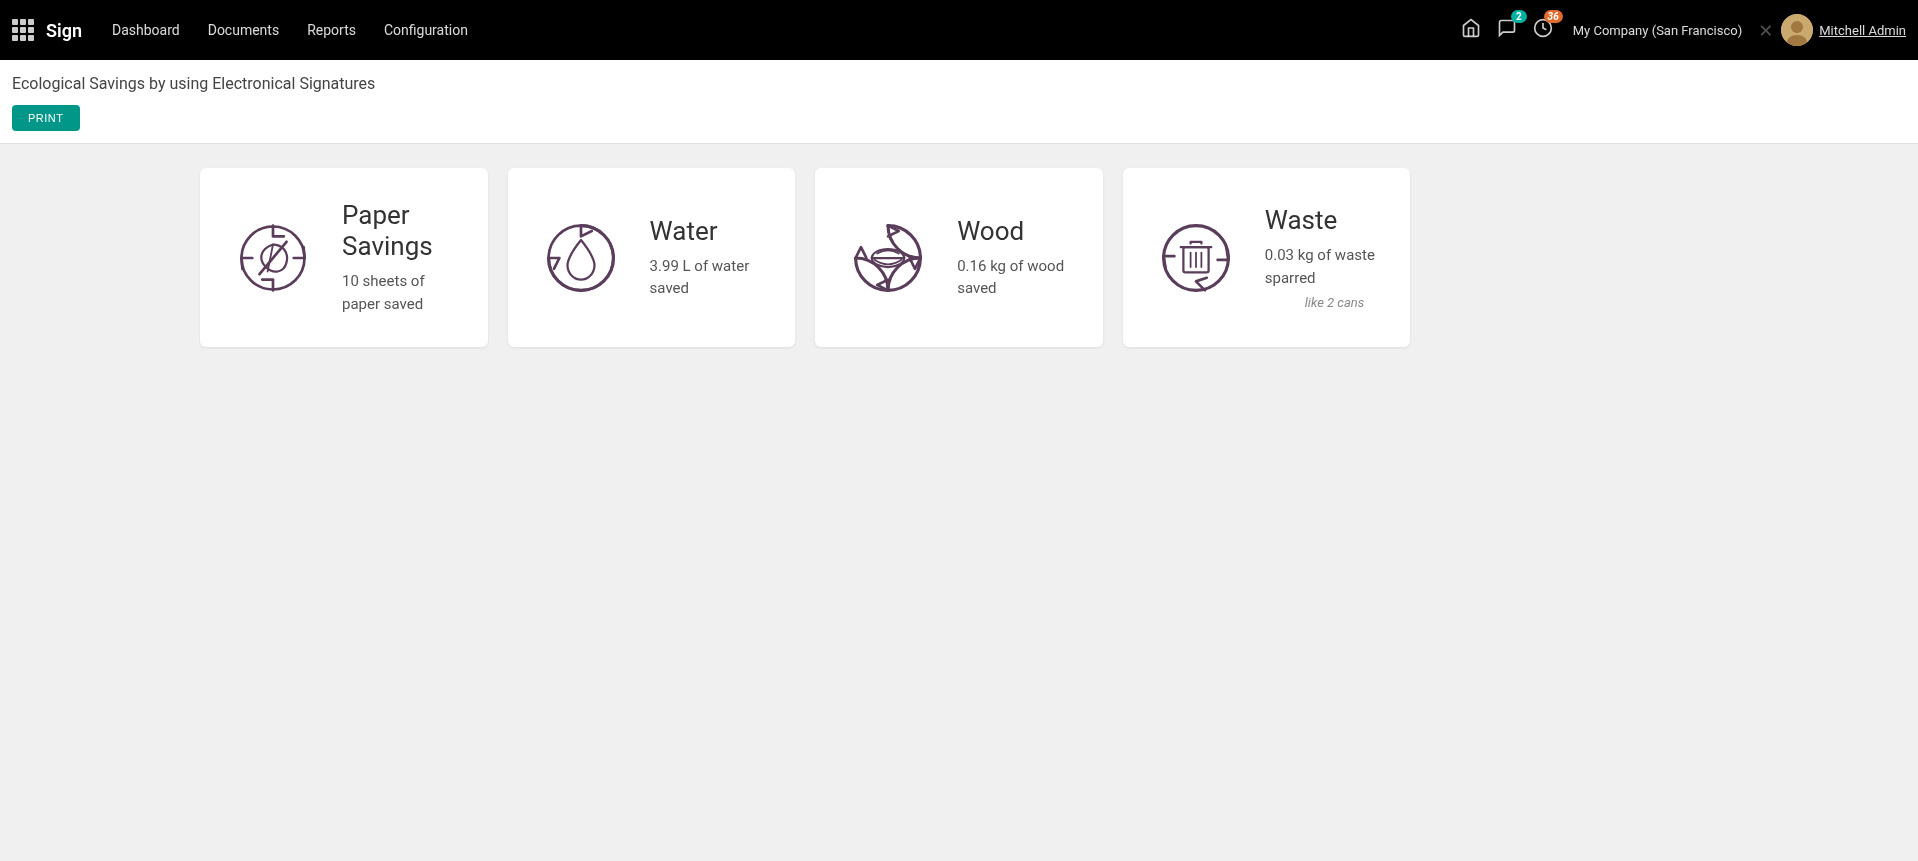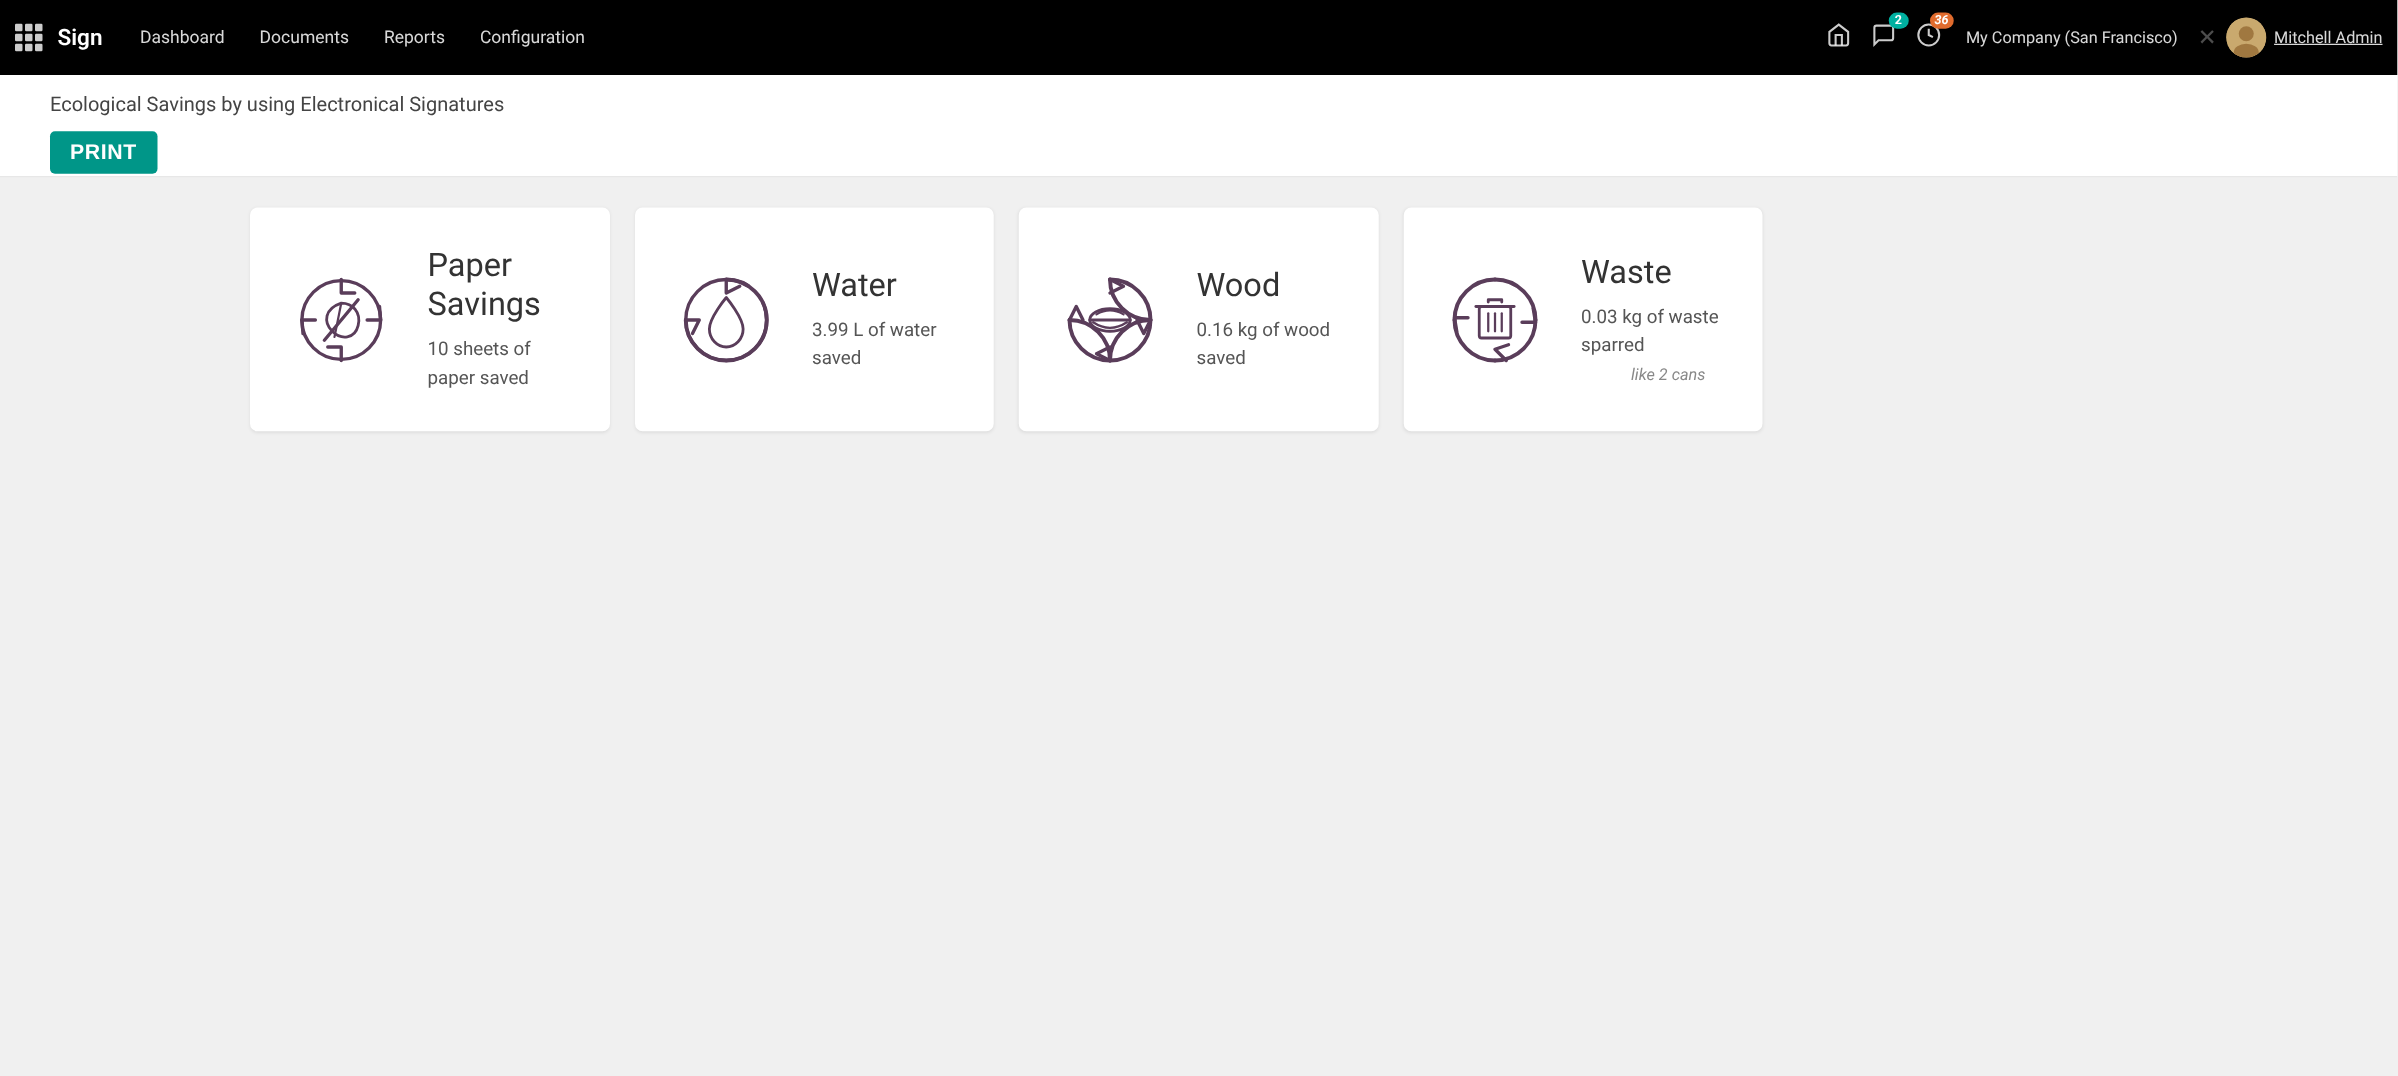--- a/index.html
+++ b/index.html
@@ -99,39 +99,39 @@
     }
     .topbar-username {
       color: rgba(255,255,255,0.85);
       font-size: 13px;
       text-decoration: underline;
     }
 
     
     .sub-header {
       background: white;
-      padding: 14px 24px 0 40px;
+      padding: 14px 24px 0 12px;
       border-bottom: 1px solid #e0e0e0;
     }
     .page-title {
       font-size: 16px;
       color: #444;
       margin-bottom: 12px;
     }
     .print-btn {
       background: #009688;
       color: white;
       border: none;
       padding: 7px 16px;
       border-radius: 4px;
-      font-size: 17px;
-      font-weight: 700;
+      font-size: 11px;
+      font-weight: 400;
       cursor: pointer;
       letter-spacing: 0.5px;
-      margin-bottom: 2px;
+      margin-bottom: 12px;
     }
 
     
     .main-content {
       padding: 24px 200px;
       background: #f0f0f0;
       min-height: calc(861px - 48px - 60px);
     }
     .cards-grid {
       display: grid;

